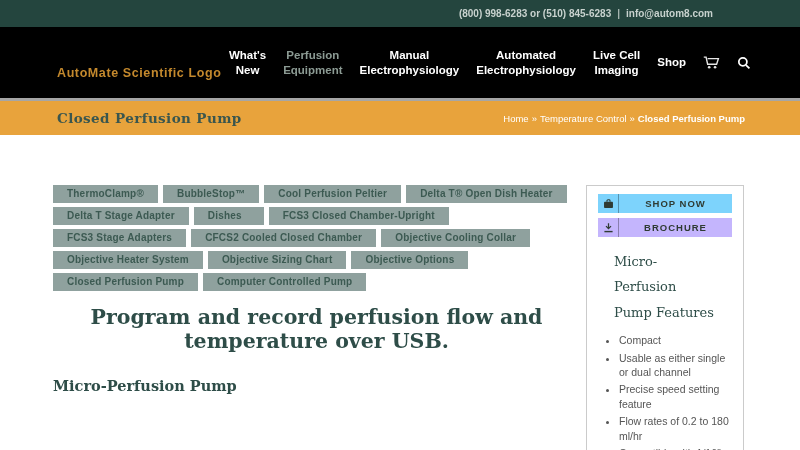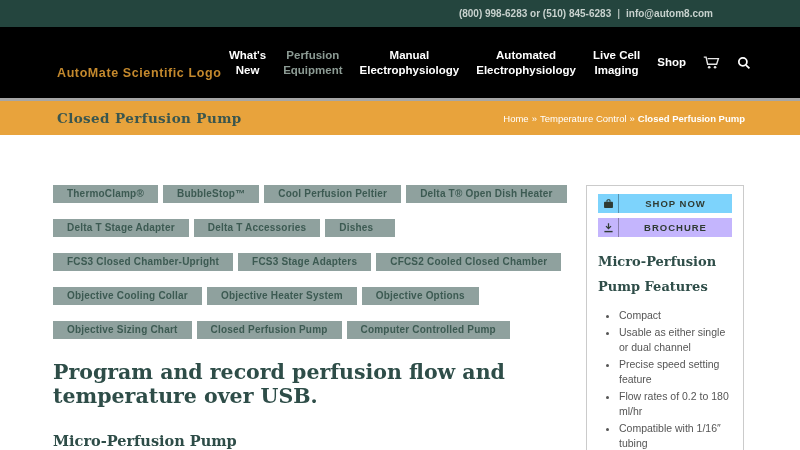--- a/index.html
+++ b/index.html
@@ -55,31 +55,31 @@
   .breadcrumb .crumb.last { font-weight: bold; }
   .breadcrumb .crumb-sep { margin: 0 3px; }
 
   
   .content {
     display: flex; align-items: flex-start;
     padding: 50px 56px 0 53px; gap: 6px;
   }
   .main { flex: 1; min-width: 0; }
 
-  .tags { display: flex; flex-wrap: wrap; gap: 16px 5px; }
+  .tags { display: flex; flex-wrap: wrap; gap: 4px 5px; }
   .tag {
     background: #8FA19E; color: #3C5A52;
     font-family: inherit; font-size: 10px; font-weight: bold; letter-spacing: .2px;
     padding: 3px 14px 4px; min-width: 70px; text-align: left;
     border: none; cursor: pointer; white-space: nowrap;
   }
 
   .headline {
     font-family: "DejaVu Serif", serif; font-weight: bold;
-    font-size: 20.5px; color: #2E4D48; margin: 21px 0 0;
+    font-size: 20.5px; color: #2E4D48; margin: 14px 0 0; text-align: center;
   }
   .section-title {
     font-family: "DejaVu Serif", serif; font-weight: bold;
     font-size: 14.5px; color: #2E4D48; margin: 24px 0 0;
   }
 
   
   .sidebar {
     width: 158px; flex: none;
     border: 1px solid #CBCBCB;
@@ -93,22 +93,22 @@
     border-right: 1px solid rgba(0,0,0,.3);
   }
   .side-btn .btn-label {
     flex: 1; display: flex; align-items: center; justify-content: center;
     font-size: 9.5px; font-weight: bold; letter-spacing: 1px; color: #2F3B33;
   }
   .shop-now { background: #7dd3fc; }
   .brochure { background: #c4b5fd; }
 
   .features-title {
-    font-family: "DejaVu Serif", serif; font-weight: bold;
-    font-size: 13px; color: #2E4D48; margin: 12px 0 0; line-height: 1.95;
+    font-family: "DejaVu Serif", serif; font-weight: normal;
+    font-size: 13px; color: #2E4D48; margin: 12px 16px 0; line-height: 1.95;
   }
   .features {
     margin: 8px 0 0; padding-left: 21px;
     font-size: 10.5px; color: #555555; line-height: 1.38;
   }
   .features li { margin-bottom: 3px; }
 </style>
 </head>
 <body>
 
@@ -153,29 +153,28 @@
 
 <div class="content">
 
   <div class="main">
     <div class="tags">
         <button class="tag">ThermoClamp®</button>
         <button class="tag">BubbleStop™</button>
         <button class="tag">Cool Perfusion Peltier</button>
         <button class="tag">Delta T® Open Dish Heater</button>
         <button class="tag">Delta T Stage Adapter</button>
-        <button class="tag">Delta T Accessories</button>
         <button class="tag">Dishes</button>
         <button class="tag">FCS3 Closed Chamber-Upright</button>
         <button class="tag">FCS3 Stage Adapters</button>
         <button class="tag">CFCS2 Cooled Closed Chamber</button>
         <button class="tag">Objective Cooling Collar</button>
         <button class="tag">Objective Heater System</button>
+        <button class="tag">Objective Sizing Chart</button>
         <button class="tag">Objective Options</button>
-        <button class="tag">Objective Sizing Chart</button>
         <button class="tag">Closed Perfusion Pump</button>
         <button class="tag">Computer Controlled Pump</button>
       </div>
     <h1 class="headline">Program and record perfusion flow and temperature over USB.</h1>
     <h2 class="section-title">Micro-Perfusion Pump</h2>
 
   </div>
 
   <div class="sidebar">
     <div class="side-btn shop-now">

